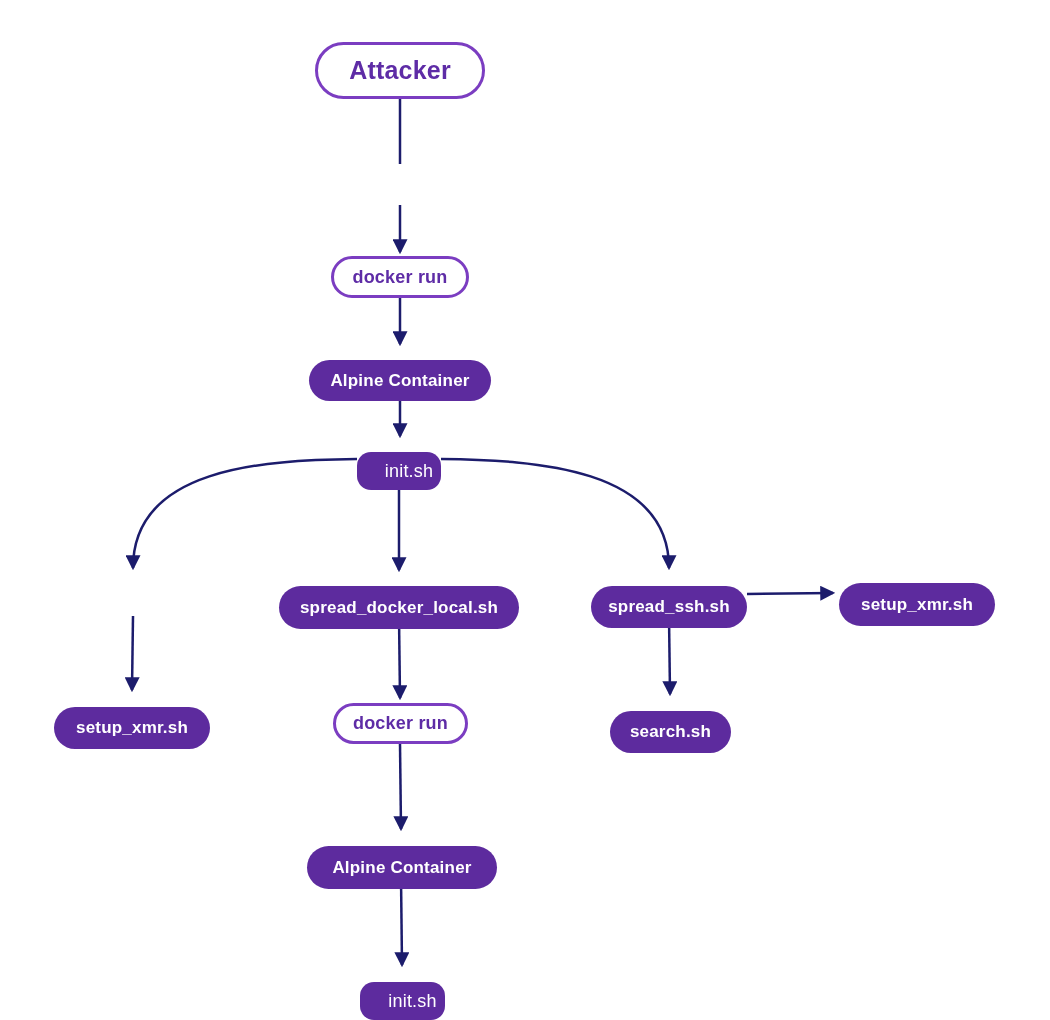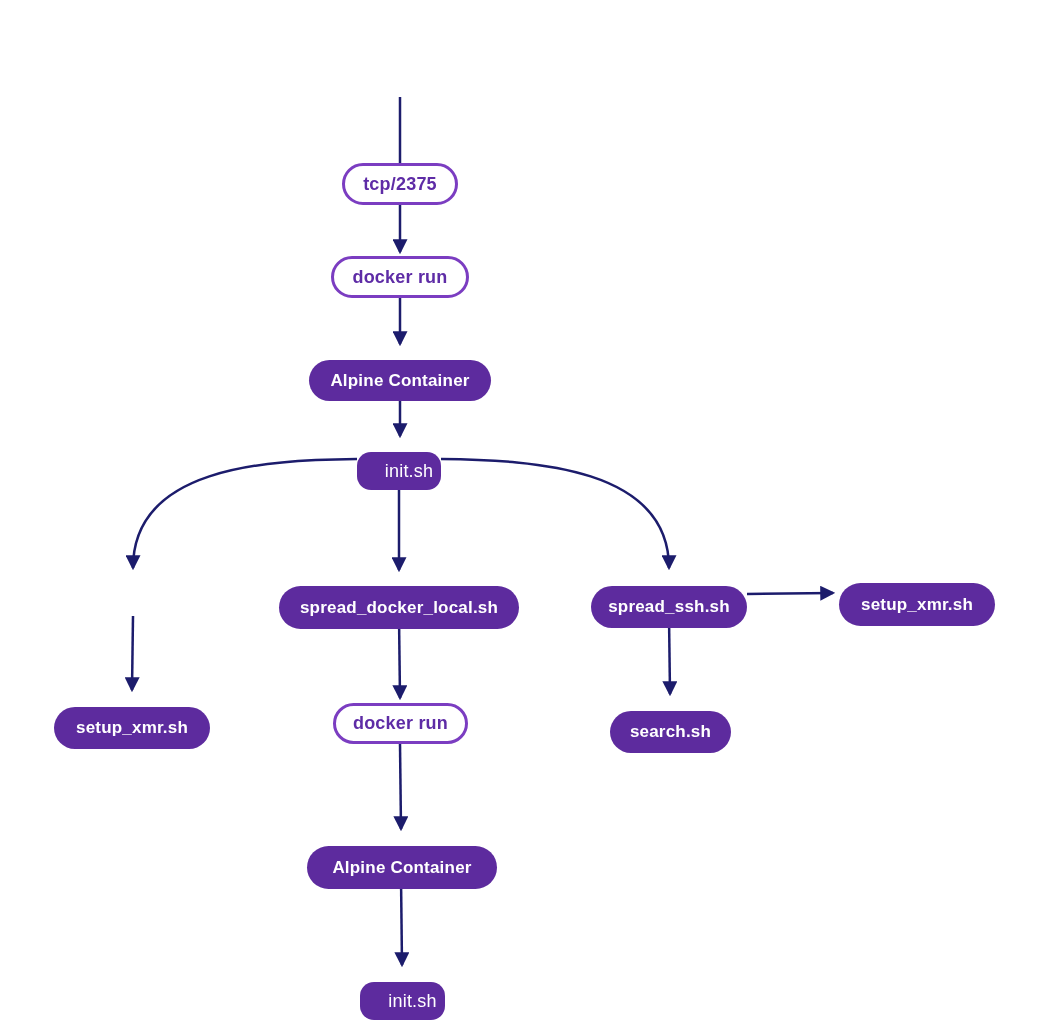--- a/index.html
+++ b/index.html
@@ -83,22 +83,22 @@
     <path class="edge" d="M399,478 L399,570" marker-end="url(#arrowhead)"></path>
     <path class="edge" d="M441,459 C536,460 669,468 669,568" marker-end="url(#arrowhead)"></path>
     <path class="edge" d="M133,616 L132,690" marker-end="url(#arrowhead)"></path>
     <path class="edge" d="M399,617 L400,698" marker-end="url(#arrowhead)"></path>
     <path class="edge" d="M747,594 L833,593" marker-end="url(#arrowhead)"></path>
     <path class="edge" d="M669,616 L670,694" marker-end="url(#arrowhead)"></path>
     <path class="edge" d="M400,744 L401,829" marker-end="url(#arrowhead)"></path>
     <path class="edge" d="M401,877 L402,965" marker-end="url(#arrowhead)"></path>
   </svg>
 
+  <div class="node outlined pill title" style="left:315px;top:42px;width:170px;height:57px;">Attacker</div>
 
-  <div class="node outlined pill" style="left:342px;top:163px;width:116px;height:42px;">tcp/2375</div>
 
   <div class="node outlined pill" style="left:331px;top:256px;width:138px;height:42px;">docker run</div>
 
   <div class="node filled pill" style="left:309px;top:348px;width:182px;height:41px;">Alpine Container</div>
 
   <div class="node filled rounded plain" style="left:357px;top:440px;width:84px;height:38px;">init.sh</div>
 
 
   <div class="node filled pill" style="left:591px;top:574px;width:156px;height:42px;">spread_ssh.sh</div>
 

